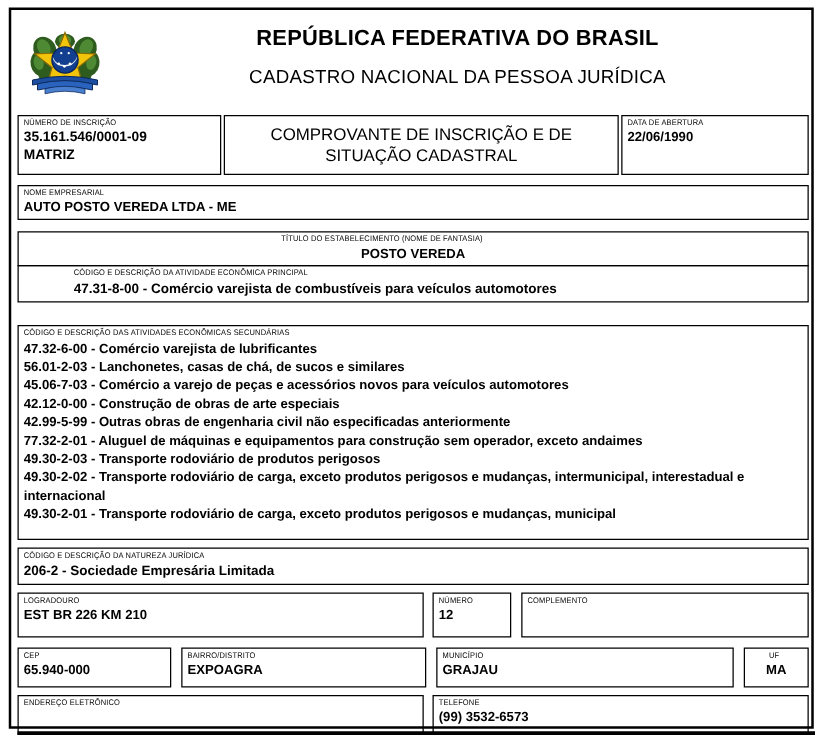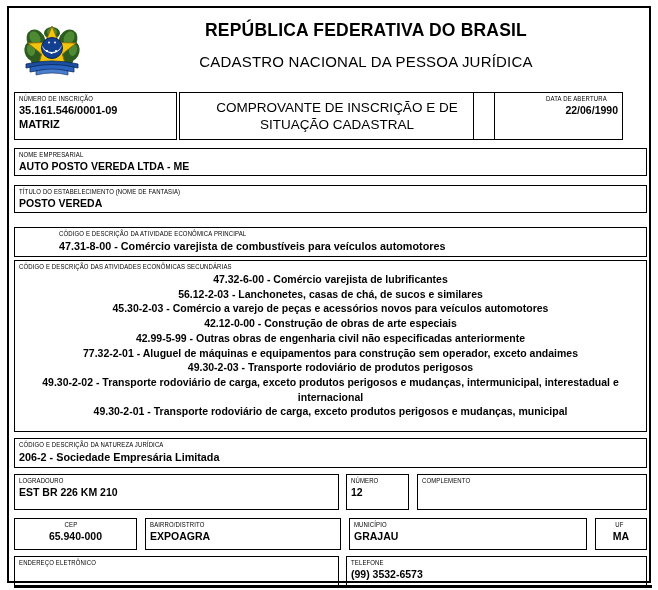--- a/index.html
+++ b/index.html
@@ -106,47 +106,46 @@
     left: 170px; top: 84px; width: 316px; height: 48px;
     display: flex; align-items: center; justify-content: center;
     padding: 0 6px;
   }
   .comprovante-txt {
     font-size: 13.5px;
     font-weight: normal;
     text-align: center;
     line-height: 17px;
   }
-  .b-data { left: 464px; top: 84px; width: 150px; height: 48px; text-align: right; }
+  .b-data { left: 488px; top: 84px; width: 150px; height: 48px; }
   
   .b-nome    { left: 5px; top: 140px; width: 633px; height: 28px; }
-  .b-titulo  { left: 5px; top: 177px; width: 633px; height: 28px; }
-  .b-princ   { left: 5px; top: 219px; width: 633px; height: 30px; padding-left: 44px; }
+  .b-titulo  { left: 5px; top: 177px; width: 633px; height: 28px; text-align: center; }
+  .b-princ   { left: 5px; top: 204px; width: 633px; height: 30px; padding-left: 44px; }
   .b-sec     { left: 5px; top: 252px; width: 633px; height: 172px; }
   .b-nat     { left: 5px; top: 430px; width: 633px; height: 30px; }
   
   .b-logr    { left: 5px;   top: 466px; width: 325px; height: 36px; }
   .b-num     { left: 337px; top: 466px; width: 63px;  height: 36px; }
   .b-compl   { left: 408px; top: 466px; width: 230px; height: 36px; }
-  .b-cep     { left: 5px;   top: 510px; width: 123px; height: 32px; text-align: center; }
+  .b-cep     { left: 5px;   top: 510px; width: 123px; height: 32px; }
   .b-bairro  { left: 136px; top: 510px; width: 196px; height: 32px; }
   .b-munic   { left: 340px; top: 510px; width: 238px; height: 32px; }
   .b-uf      { left: 586px; top: 510px; width: 52px;  height: 32px; text-align: center; }
   .b-email   { left: 5px;   top: 548px; width: 325px; height: 32px; }
   .b-tel     { left: 337px; top: 548px; width: 301px; height: 32px; }
   
   .sec-list {
     margin-top: 1px;
   }
   .sec-item {
     font-size: 10.5px;
     font-weight: bold;
     line-height: 14.7px;
     white-space: nowrap;
-    text-align: center;
   }
   .sec-item.wrap { white-space: normal; }
   .val-principal {
     font-size: 10.8px;
     font-weight: bold;
     line-height: 14px;
     white-space: nowrap;
     margin-top: 1px;
   }
   
@@ -239,22 +238,22 @@
 
       <div class="box b-princ">
         <div class="cap">CÓDIGO E DESCRIÇÃO DA ATIVIDADE ECONÔMICA PRINCIPAL</div>
         <div class="val-principal">47.31-8-00 - Comércio varejista de combustíveis para veículos automotores</div>
       </div>
 
       <div class="box b-sec">
         <div class="cap">CÓDIGO E DESCRIÇÃO DAS ATIVIDADES ECONÔMICAS SECUNDÁRIAS</div>
         <div class="sec-list" id="sec-list">
             <div class="sec-item">47.32-6-00 - Comércio varejista de lubrificantes</div>
-            <div class="sec-item">56.12-2-03 - Lanchonetes, casas de chá, de sucos e similares</div>
-            <div class="sec-item">45.30-2-03 - Comércio a varejo de peças e acessórios novos para veículos automotores</div>
+            <div class="sec-item">56.01-2-03 - Lanchonetes, casas de chá, de sucos e similares</div>
+            <div class="sec-item">45.06-7-03 - Comércio a varejo de peças e acessórios novos para veículos automotores</div>
             <div class="sec-item">42.12-0-00 - Construção de obras de arte especiais</div>
             <div class="sec-item">42.99-5-99 - Outras obras de engenharia civil não especificadas anteriormente</div>
             <div class="sec-item">77.32-2-01 - Aluguel de máquinas e equipamentos para construção sem operador, exceto andaimes</div>
             <div class="sec-item">49.30-2-03 - Transporte rodoviário de produtos perigosos</div>
             <div class="sec-item wrap">49.30-2-02 - Transporte rodoviário de carga, exceto produtos perigosos e mudanças, intermunicipal, interestadual e internacional</div>
             <div class="sec-item">49.30-2-01 - Transporte rodoviário de carga, exceto produtos perigosos e mudanças, municipal</div>
           </div>
       </div>
 
       <div class="box b-nat">

